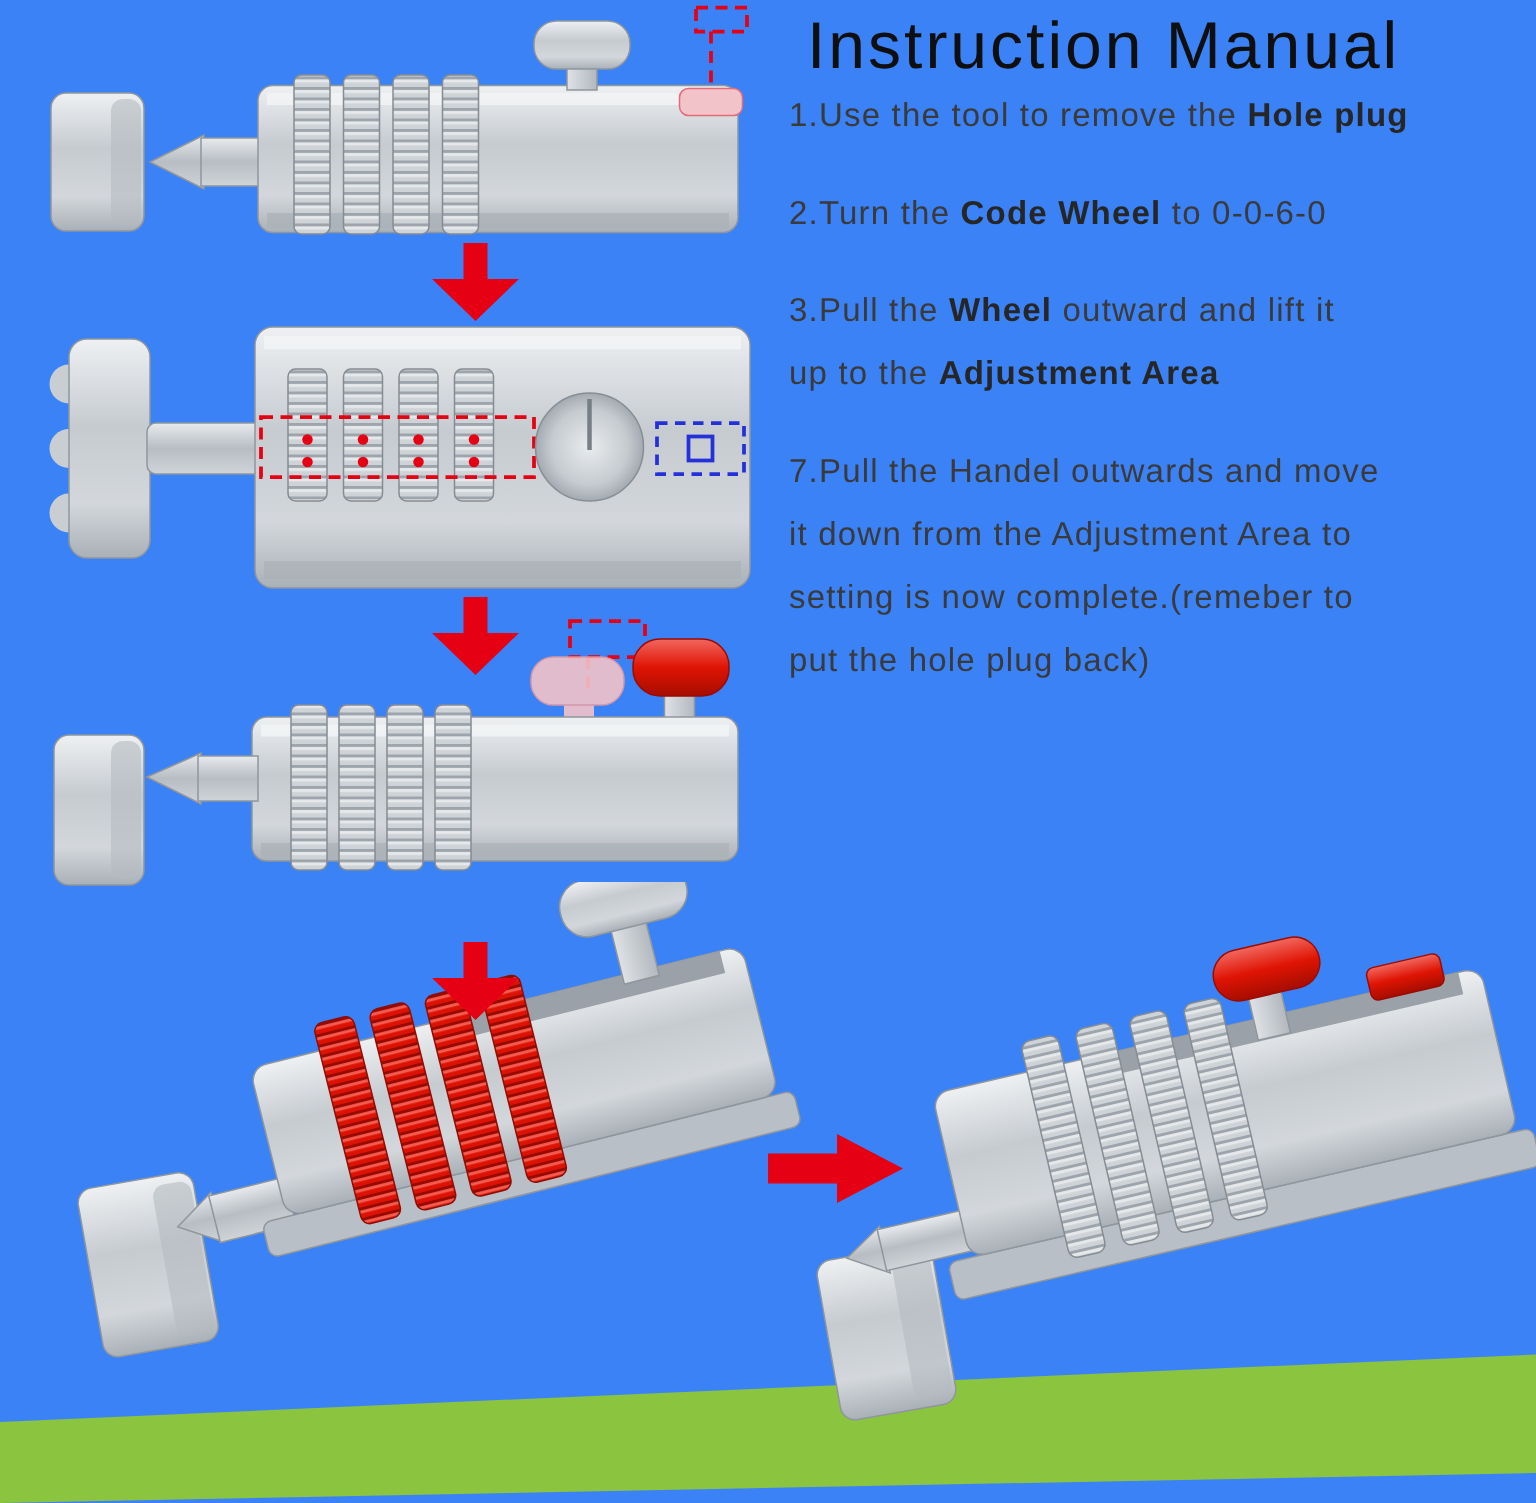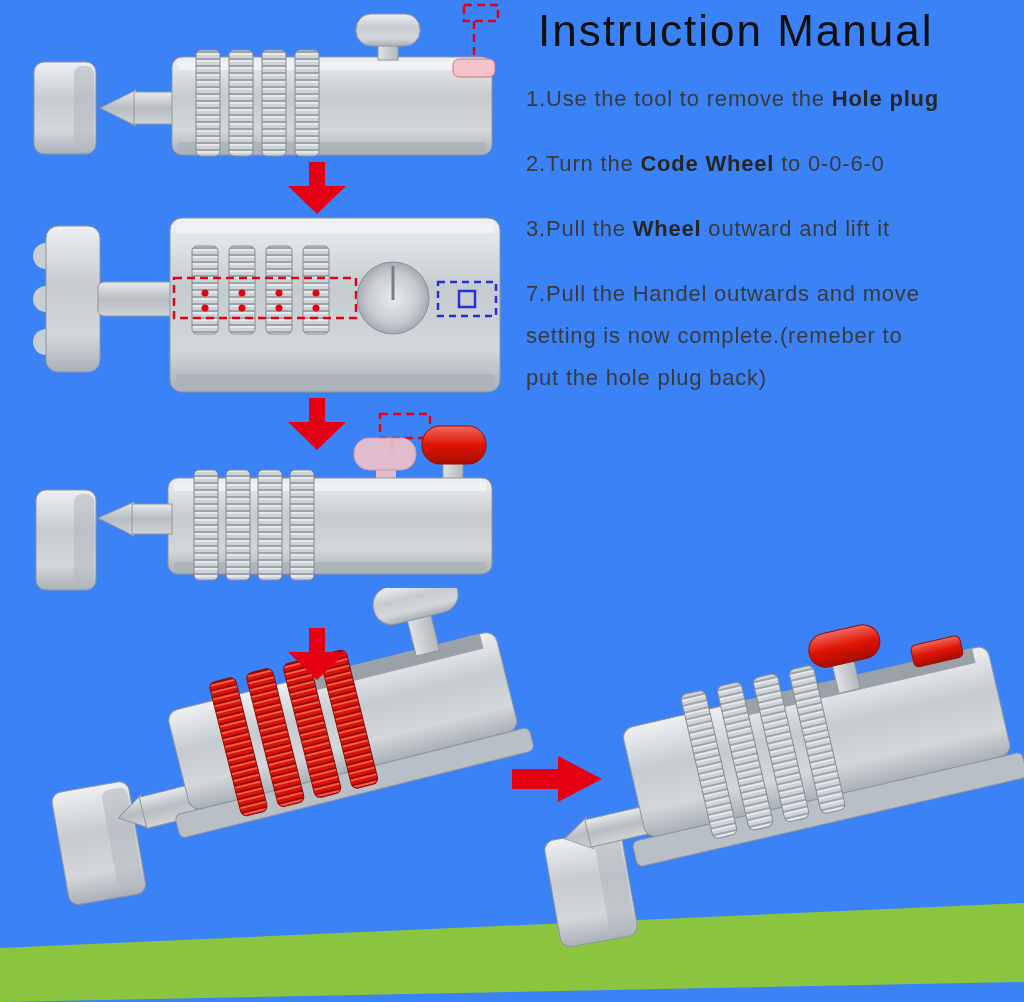--- a/index.html
+++ b/index.html
@@ -1,21 +1,21 @@
 <!DOCTYPE html>
 <html style="--accent-red: #e60014; --annotation-blue: #2431d9; --brand-green: #8bc53f; --highlight-pink: #f2c3c8; --metal-gray: #c9ced3; --text-color: #3a3a3a;"><head>
 <meta charset="utf-8">
 <style>
   * { margin:0; padding:0; box-sizing:border-box; }
   html,body { background:#ffffff; font-family:"Liberation Sans", sans-serif; }
   .page { position:relative; width:1024px; height:1002px; background:#3b82f6; overflow:hidden; }
   .abs { position:absolute; }
   .instructions { position:absolute; left:518px; top:6px; width:506px; }
   .title { font-size:44px; font-weight:500; letter-spacing:2px; color:#0f0f0f; padding-left:20px; white-space:nowrap; }
-  .steps { margin-top:22px; padding-left:8px; }
+  .steps { padding-left:8px; }
   .step { font-size:22px; line-height:42px; letter-spacing:0.8px; color:#3a3a3a; margin-bottom:23px; font-weight:400; }
   .step .line { white-space:nowrap; }
   .step .b { font-weight:700; color:#262626; }
   
   .fill-red   { fill:var(--accent-red,#e60014); }
   .stroke-red { stroke:var(--accent-red,#e60014); }
   .stroke-blue{ stroke:var(--annotation-blue,#2431d9); }
   .fill-green { fill:var(--brand-green,#8bc53f); }
   .fill-pink  { fill:var(--highlight-pink,#f2c3c8); }
 </style>
@@ -246,27 +246,29 @@
       <div class="step">
         <div class="line"><span>1.Use the tool to remove the </span><span class="b">Hole plug</span></div>
       </div>
 
       <div class="step">
         <div class="line"><span>2.Turn the </span><span class="b">Code Wheel</span><span> to 0-0-6-0</span></div>
       </div>
 
       <div class="step">
         <div class="line"><span>3.Pull the </span><span class="b">Wheel</span><span> outward and lift it</span></div>
+        <div class="line"><span>up to the </span><span class="b">Adjustment Area</span></div>
       </div>
 
       <div class="step">
       </div>
 
       <div class="step">
         <div class="line"><span>7.Pull the Handel outwards and move</span></div>
+        <div class="line"><span>it down from the Adjustment Area to</span></div>
         <div class="line"><span>setting is now complete.(remeber to</span></div>
         <div class="line"><span>put the hole plug back)</span></div>
       </div>
 
     </div>
   </section>
 
 </div>
 
 </body></html>

